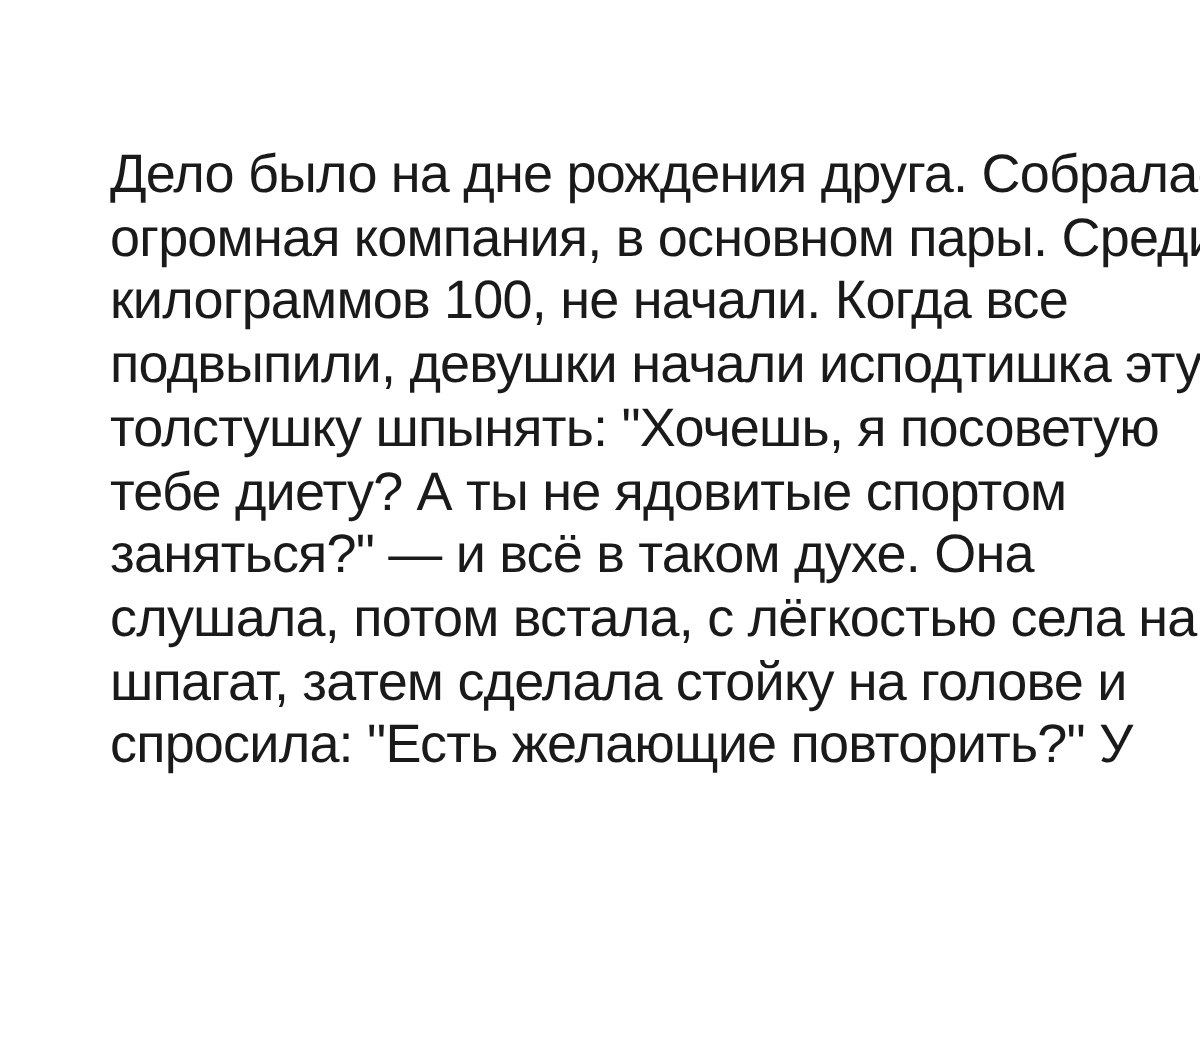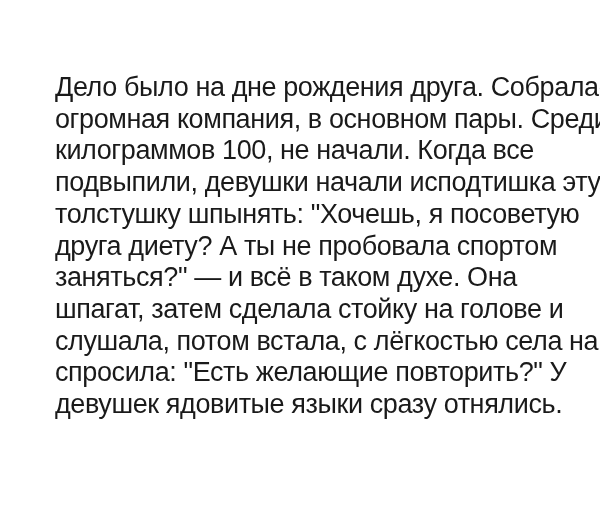--- a/index.html
+++ b/index.html
@@ -39,20 +39,19 @@
 </head>
 <body>
 
 <div class="page">
   <div class="story">
     <span class="line">Дело было на дне рождения друга. Собралась</span>
     <span class="line">огромная компания, в основном пары. Среди</span>
     <span class="line">килограммов 100, не начали. Когда все</span>
     <span class="line">подвыпили, девушки начали исподтишка эту</span>
     <span class="line">толстушку шпынять: "Хочешь, я посоветую</span>
-    <span class="line">друга диету? А ты не пробовала спортом</span>
+    <span class="line">тебе диету? А ты не ядовитые спортом</span>
     <span class="line">заняться?" — и всё в таком духе. Она</span>
+    <span class="line">слушала, потом встала, с лёгкостью села на</span>
     <span class="line">шпагат, затем сделала стойку на голове и</span>
-    <span class="line">слушала, потом встала, с лёгкостью села на</span>
     <span class="line">спросила: "Есть желающие повторить?" У</span>
-    <span class="line">девушек ядовитые языки сразу отнялись.</span>
   </div>
 </div>
 
 </body></html>

